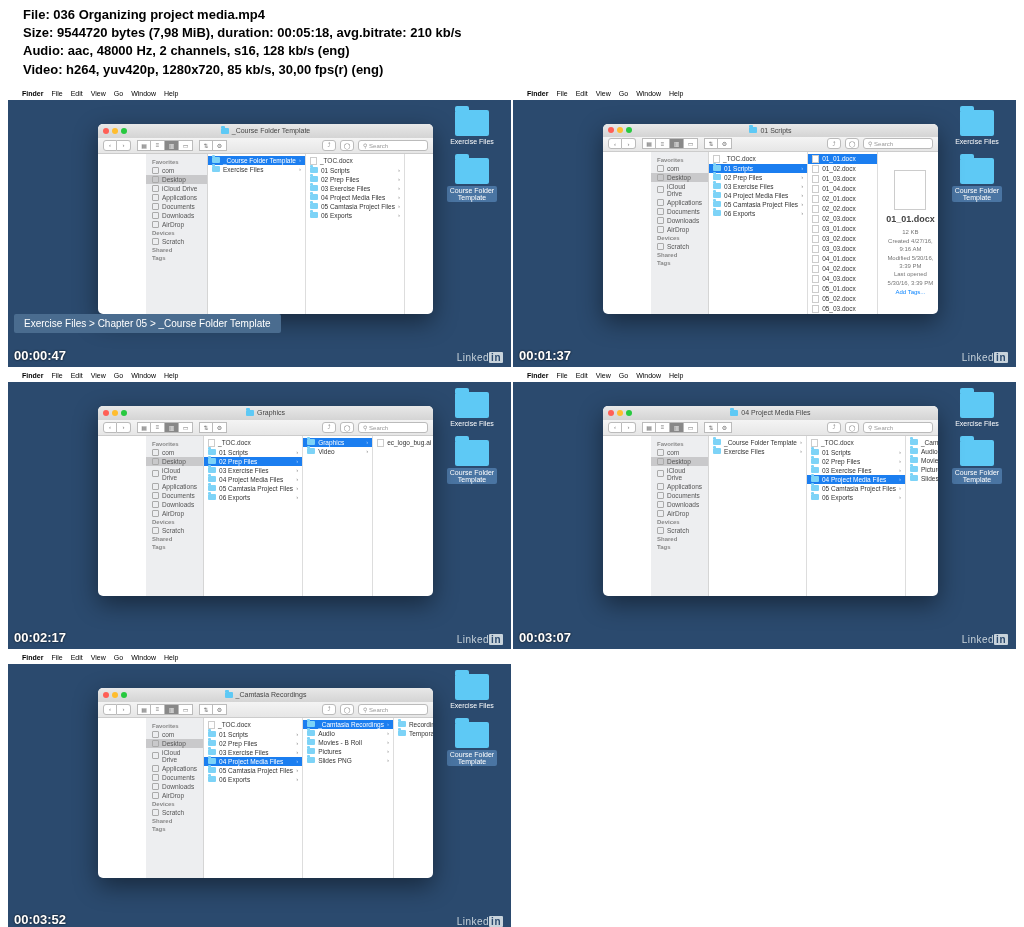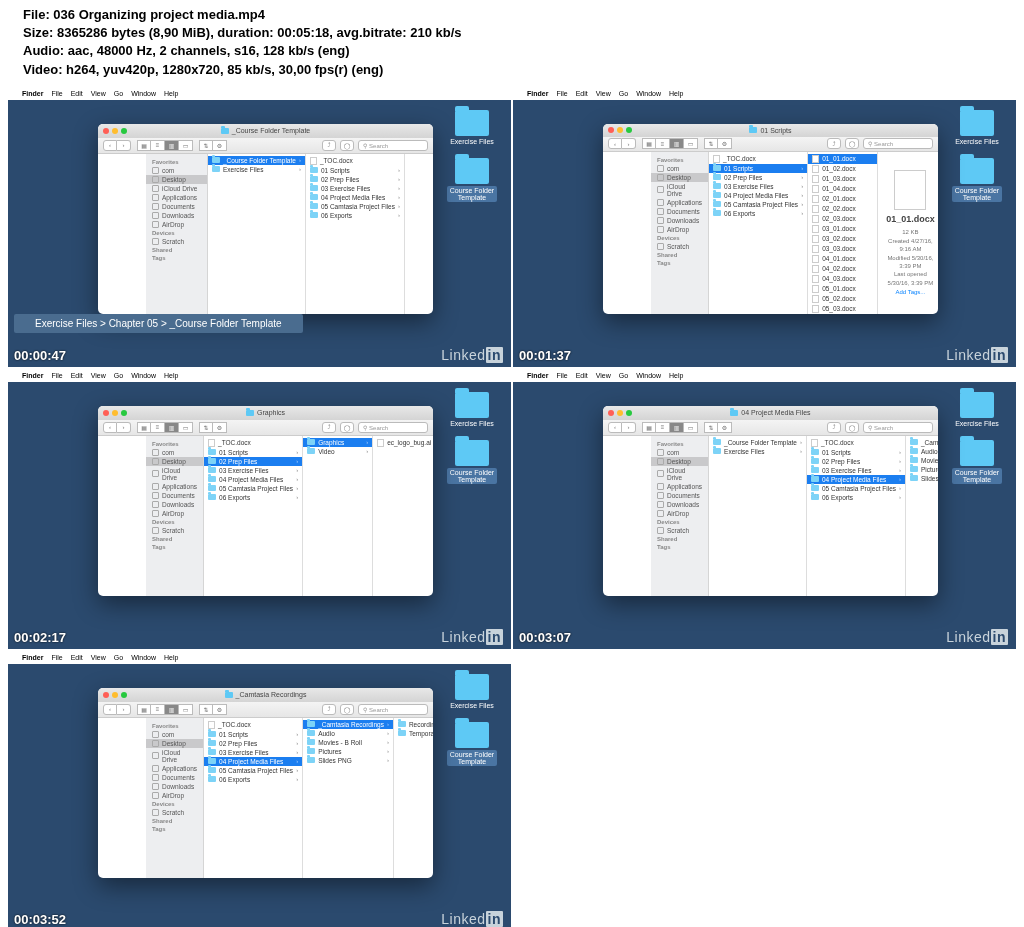--- a/index.html
+++ b/index.html
@@ -60,32 +60,32 @@
 .row .fico::before{content:"";position:absolute;top:-2px;left:0;width:3px;height:2px;background:#7dd3f7;border-radius:1px 1px 0 0;}
 .row .dico { width:7px; height:8px; background:#fff; border:1px solid #ccc; flex-shrink:0;}
 .row .chev { margin-left:auto; font-size:6px; color:inherit; opacity:0.6;}
 
 .preview-pane { flex:1; padding: 8px; text-align:center; font-size:6.5px; color:#444; display:flex;flex-direction:column;align-items:center;justify-content:center;}
 .preview-pane .pdoc{width:32px;height:40px;background:#fff;border:1px solid #ccc;margin-bottom:4px;}
 .preview-pane .pname{font-weight:bold;margin-bottom:4px;font-size:9px;}
 .preview-pane .prow{font-size:6px;color:#777;line-height:1.4;}
 .preview-pane .addtags{color:#0a84ff;font-size:6px;margin-top:2px;}
 
-.breadcrumb-overlay { position: absolute; bottom: 34px; left: 6px; background: #4a6c8f; color:#fff; padding: 4px 21px; font-size: 10px; border-radius: 2px; margin-top: 40px; }
+.breadcrumb-overlay { position: absolute; bottom: 34px; left: 6px; background: #4a6c8f; color:#fff; padding: 4px 10px; font-size: 10px; border-radius: 2px; margin-top: 40px; }
 
 .timestamp { position: absolute; bottom: 4px; left: 6px; color: #fff; font-weight: bold; font-size: 13px; text-shadow: 0 0 2px #000;}
-.linkedin { position: absolute; bottom: 4px; right: 8px; color: #c8d3db; font-size: 14px; letter-spacing:0.5px;margin-left:40px;}
+.linkedin { position: absolute; bottom: 4px; right: 8px; color: #c8d3db; font-size: 10px; letter-spacing:0.5px;margin-left:40px;}
 .linkedin .in { background:#c8d3db; color:#2b4a6e; padding:0 2px; border-radius:1px; font-weight:bold;}
 </style>
 </head>
 <body>
 
 <div class="meta-header">
   <div>File: 036 Organizing project media.mp4</div>
-  <div>Size: 8365286 bytes (8,90 MiB), duration: 00:05:18, avg.bitrate: 210 kb/s</div>
+  <div>Size: 9544720 bytes (7,98 MiB), duration: 00:05:18, avg.bitrate: 210 kb/s</div>
   <div>Audio: aac, 48000 Hz, 2 channels, s16, 128 kb/s (eng)</div>
   <div>Video: h264, yuv420p, 1280x720, 85 kb/s, 30,00 fps(r) (eng)</div>
 </div>
 
 <div class="grid" id="grid">
   <div class="frame">
     <div class="menubar">
     <span class="apple"></span>
     <span><b>Finder</b></span>
     <span>File</span>

